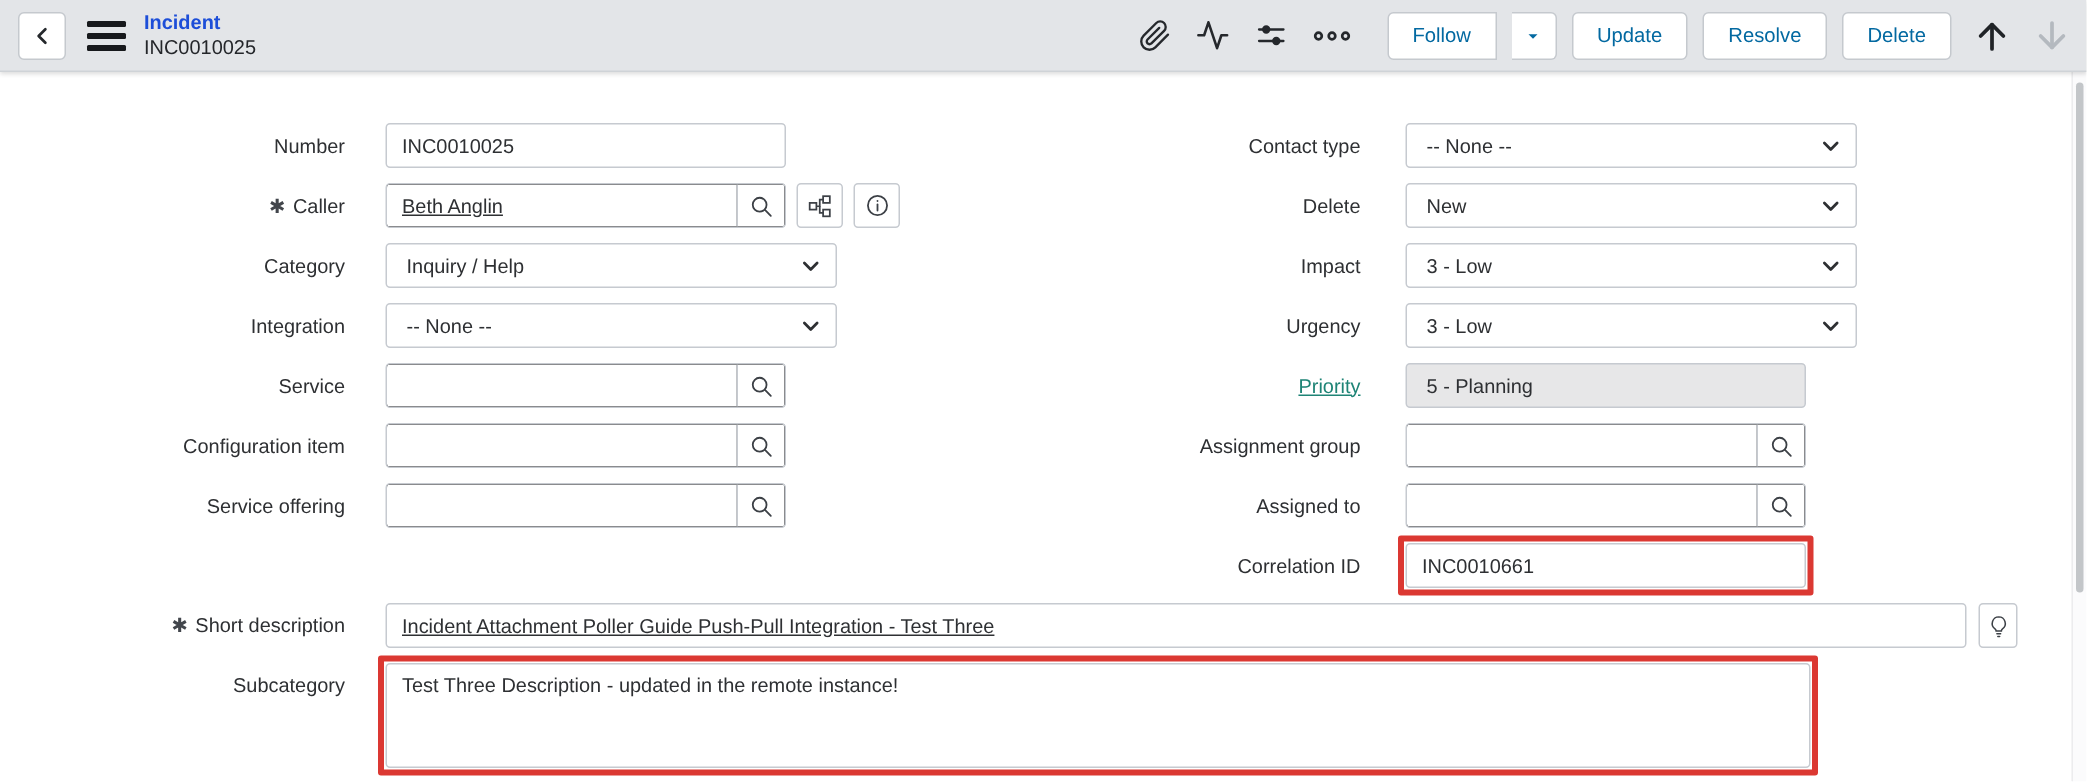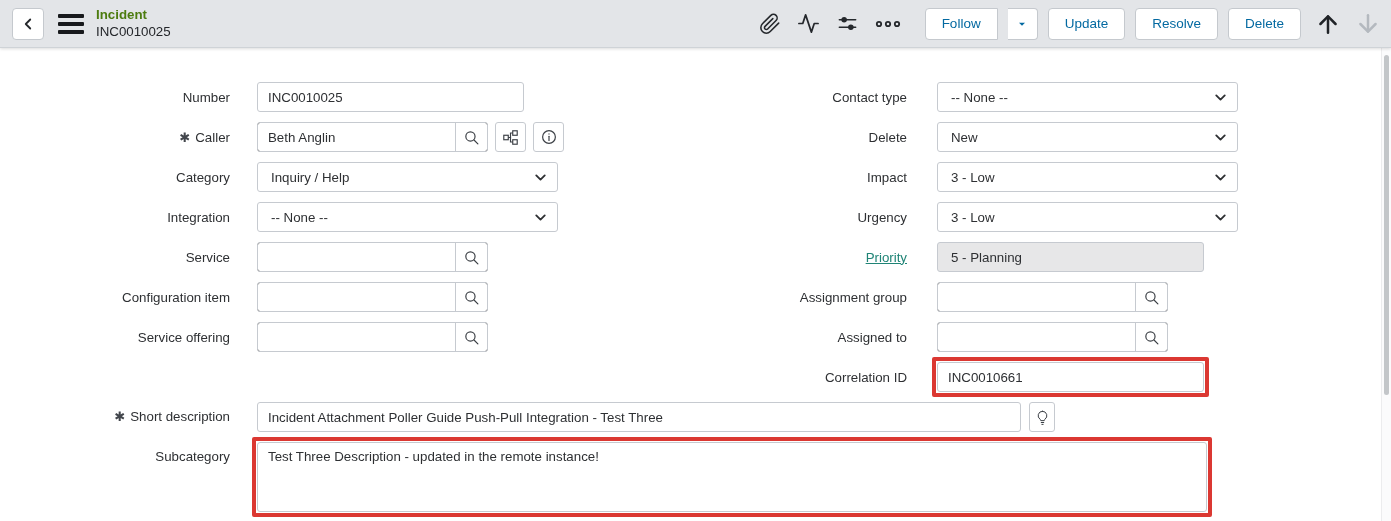--- a/index.html
+++ b/index.html
@@ -17,21 +17,21 @@
     display:flex; align-items:center; padding:0 10px 0 12px; z-index:5;
   }
   .back-btn {
     width:32px; height:32px; background:#fff; border:1px solid #c5c9ce;
     border-radius:4px; display:flex; align-items:center; justify-content:center;
     cursor:pointer; padding:0;
   }
   .hamburger { margin-left:14px; width:26px; display:flex; flex-direction:column; gap:4px; cursor:pointer; }
   .hamburger span { display:block; height:4px; background:#17191c; border-radius:1px; }
   .title-block { margin-left:12px; line-height:1.25; }
-  .title { font-weight:bold; font-size:13.3px; color:#4d7c0f; }
+  .title { font-weight:bold; font-size:13.3px; color:#1d4ed8; }
   .subtitle { font-size:13.3px; color:#24262a; }
   .toolbar { margin-left:auto; display:flex; align-items:center; }
   .hicon { background:none; border:none; padding:0; margin:0 8px; cursor:pointer; color:#25282c; display:flex; align-items:center; }
   .btn {
     background:#fff; border:1px solid #c5c9ce; border-radius:4px; height:32px;
     font-family:inherit; font-size:13.5px; color:#0369a1; cursor:pointer;
     display:inline-flex; align-items:center; justify-content:center; padding:0 16px;
   }
   .split { display:inline-flex; margin-left:16px; }
   .split .main { border-radius:4px 0 0 4px; min-width:72px; }
@@ -50,21 +50,21 @@
   .req { font-size:13px; color:#42464c; margin-right:5px; }
   .txt {
     height:30px; width:267px; border:1px solid #c6cad0; border-radius:3px;
     font-family:inherit; font-size:13.3px; color:#2e3033; padding:0 10px; background:#fff; outline:none;
   }
   .selectbox {
     position:relative; height:30px; width:301px; border:1px solid #c6cad0; border-radius:3px;
     background:#fff; display:flex; align-items:center; padding:0 30px 0 13px; cursor:pointer;
   }
   .selectbox .chev { position:absolute; right:8px; top:6px; color:#2e3033; }
-  .refbox { display:flex; height:30px; width:231px; border:1px solid #c6cad0; border-radius:3px; background:#000000; overflow:hidden; }
+  .refbox { display:flex; height:30px; width:267px; border:1px solid #c6cad0; border-radius:3px; background:#000000; overflow:hidden;text-decoration:underline; }
   .refbox input { flex:1; min-width:0; border:none; outline:none; font-family:inherit; font-size:13.3px; color:#2e3033; padding:0 10px; }
   .refbox .search-btn {
     flex:none; width:32px; border:none; border-left:1px solid #c6cad0; background:#fff;
     display:flex; align-items:center; justify-content:center; cursor:pointer; color:#3c4046; padding:0;
   }
   .mini-btn {
     width:31px; height:30px; background:#fff; border:1px solid #c6cad0; border-radius:3px;
     display:flex; align-items:center; justify-content:center; cursor:pointer; color:#3c4046; margin-left:7px; padding:0;
   }
   .readonly {
@@ -72,21 +72,21 @@
     background:#e7e7e8; display:flex; align-items:center; padding:0 13px; color:#2e3033;
   }
   .link-label { color:#1f8476; text-decoration:underline; cursor:pointer; }
   .ring-wrap { position:relative; display:inline-flex; }
   .red-ring { position:absolute; inset:-5px; border:4px solid #db3832; border-radius:2px; pointer-events:none; }
   
   .full-row { position:absolute; left:24px; display:flex; align-items:flex-start; }
   .full-row .flabel { width:206px; margin-right:27px; padding-top:7px; }
   #short-desc-row { top:402px; }
   #desc-row { top:442px; }
-  .wide-input { width:764px; }
+  .wide-input { width:1054px;text-decoration:underline; }
   .bulb-btn { width:26px; height:30px; margin-left:8px; }
   textarea.desc {
     width:950px; height:70px; border:1px solid #c6cad0; border-radius:3px; resize:none;
     font-family:inherit; font-size:13.3px; color:#2e3033; padding:6px 10px; outline:none;
   }
   
   .scroll-track {
     position:absolute; top:48px; right:0; width:10px; height:473px;
     background:#fbfbfc; border-left:1px solid #ececee;
   }

